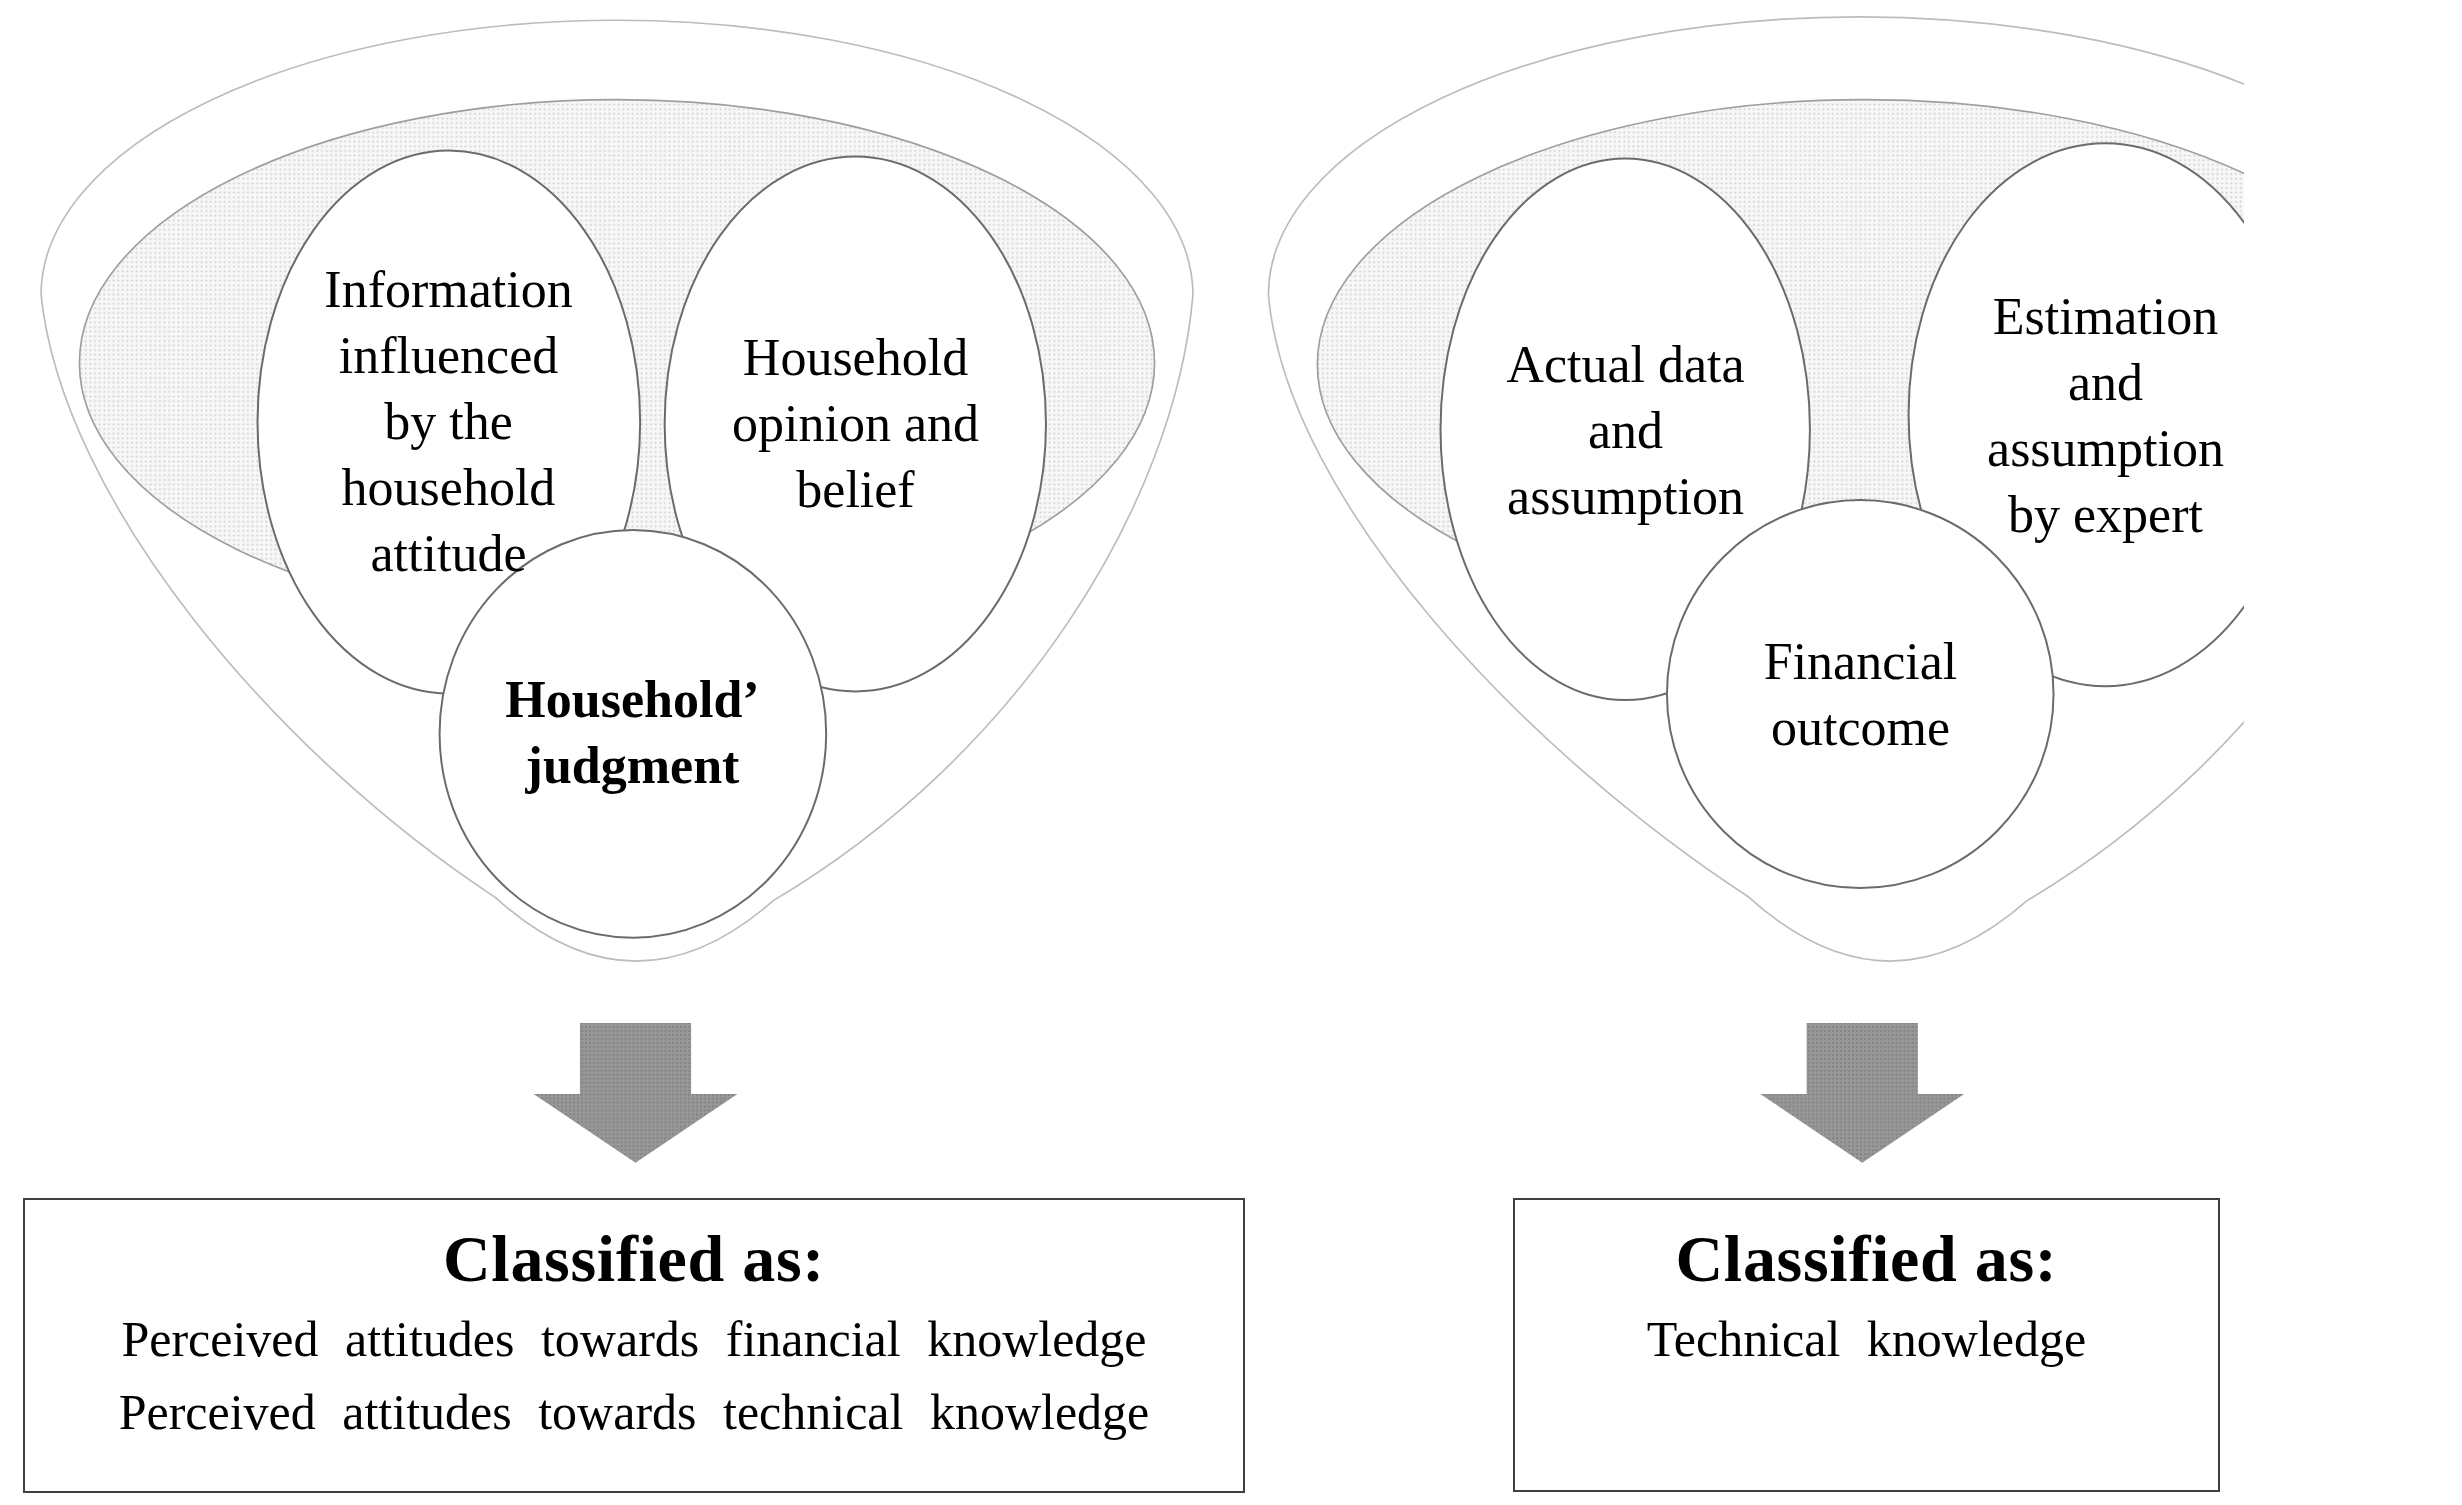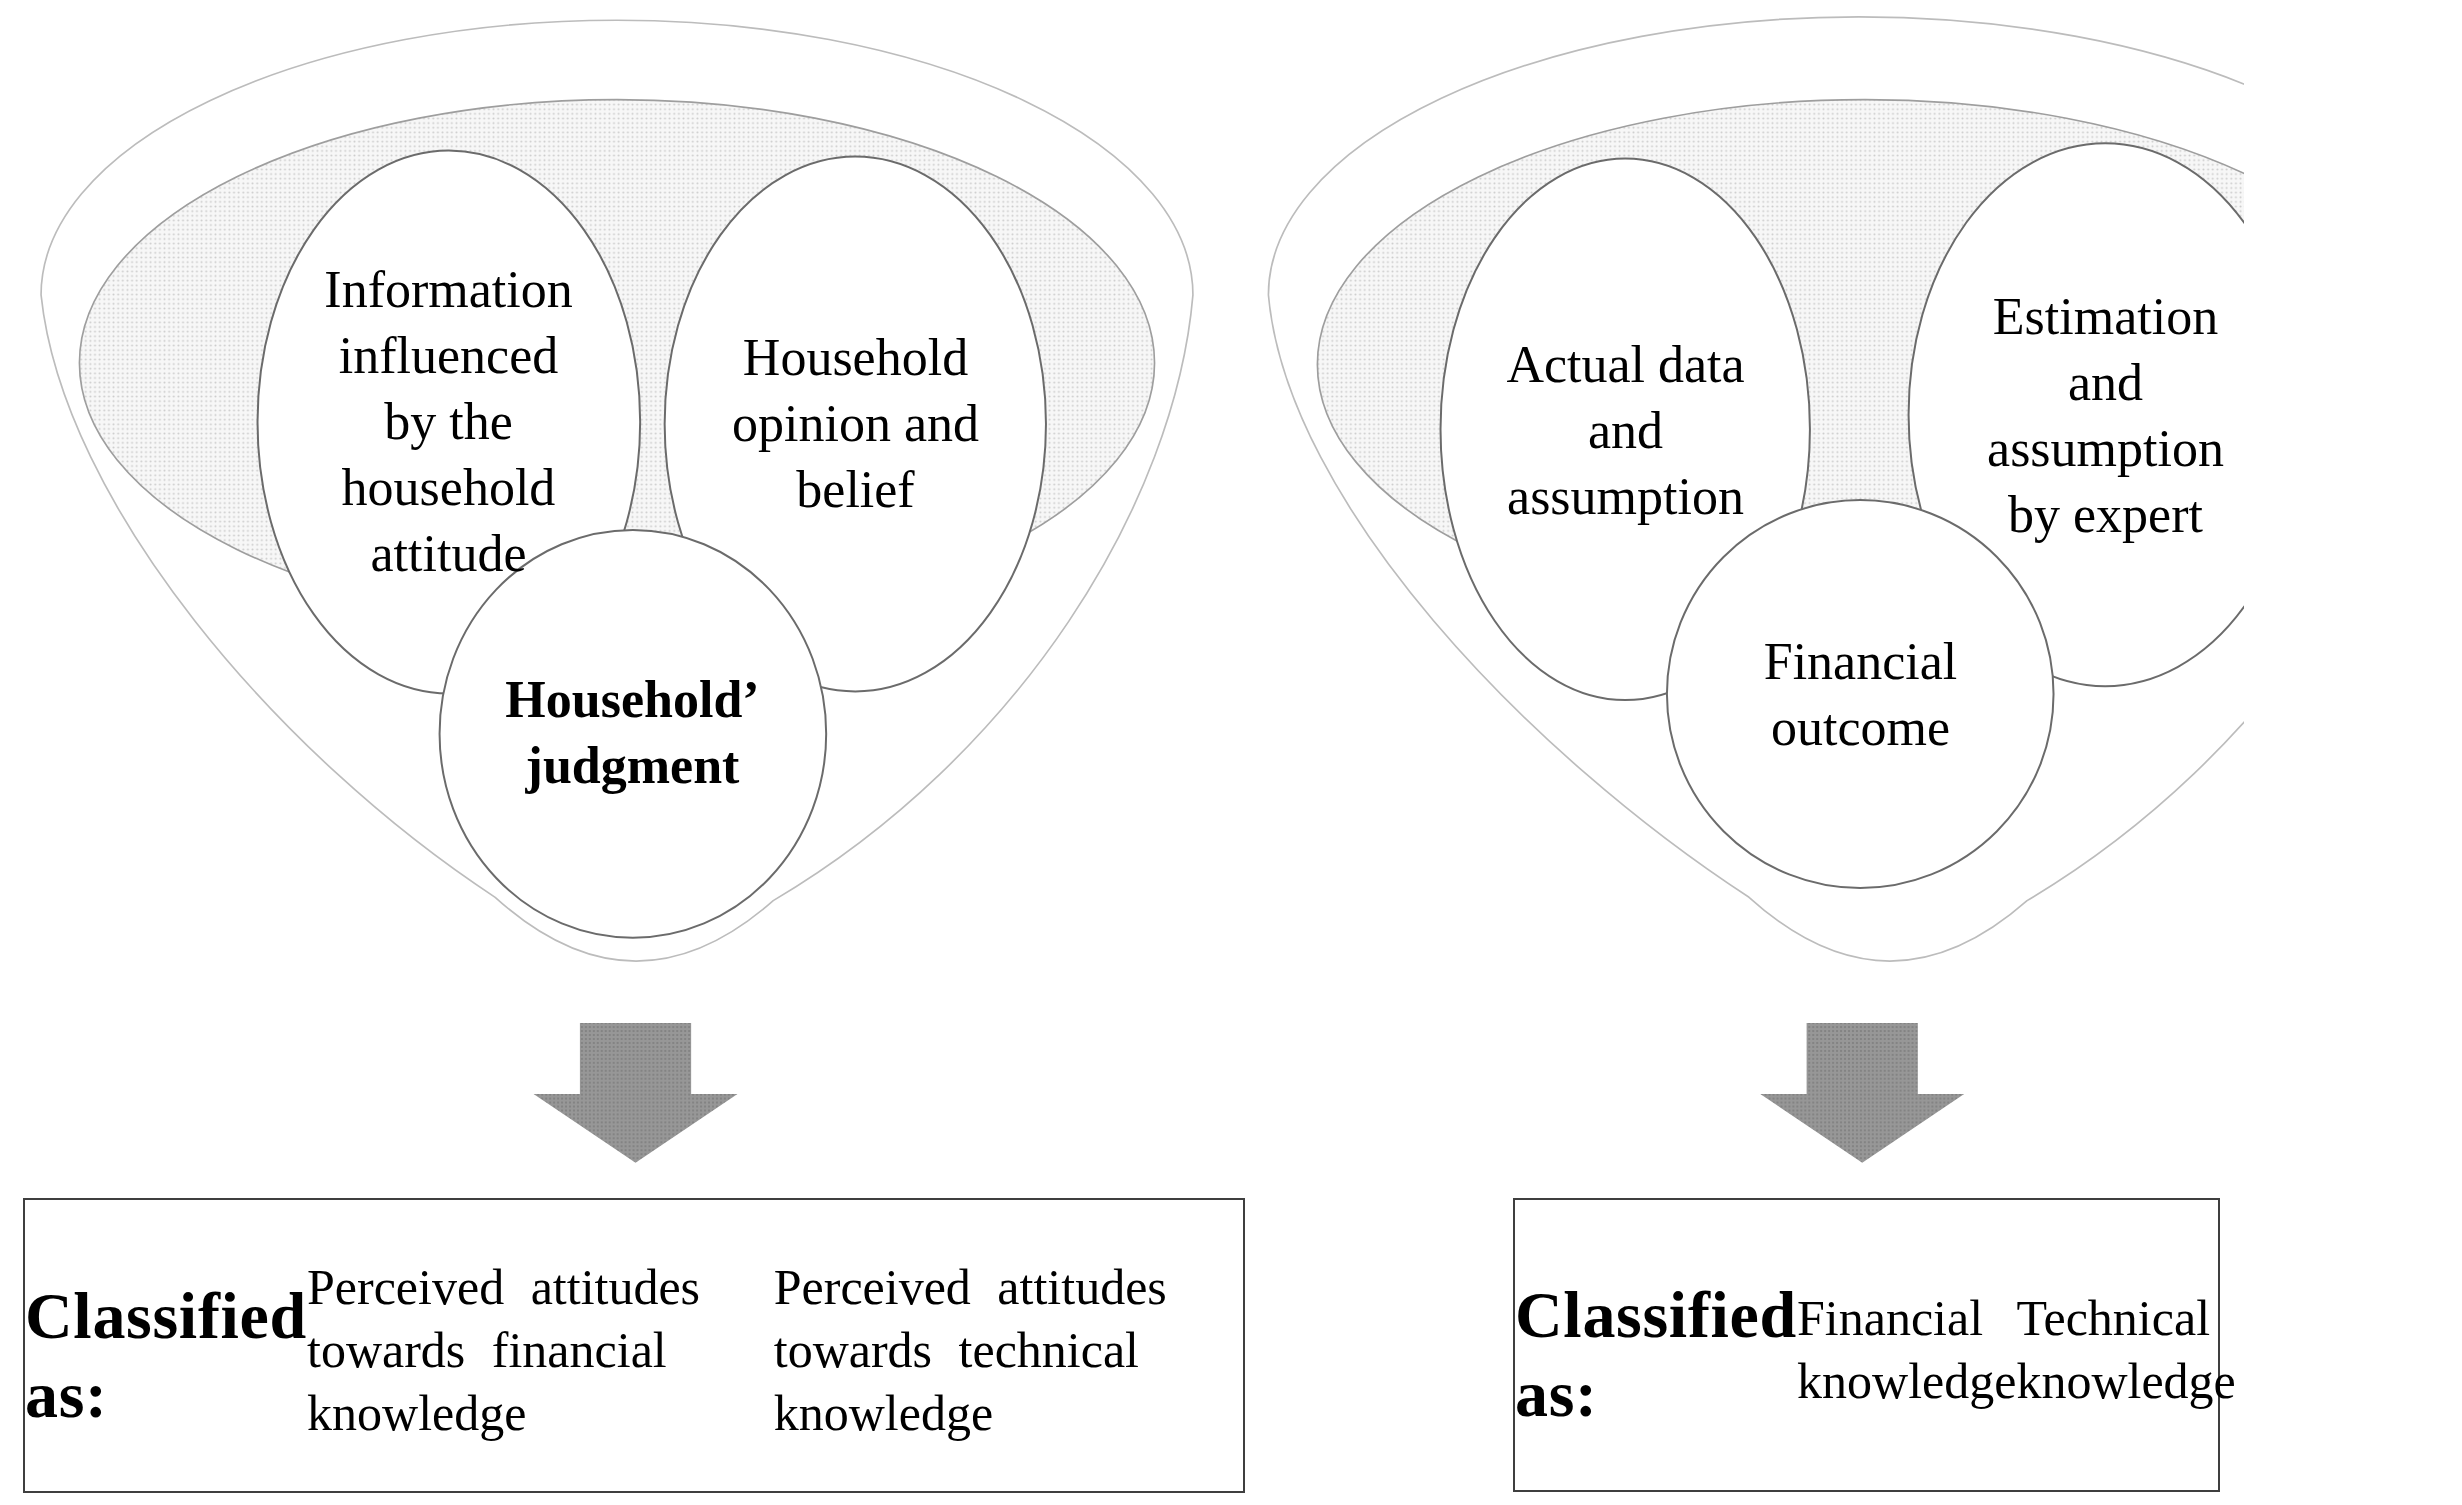--- a/index.html
+++ b/index.html
@@ -37,21 +37,21 @@
     display:flex;align-items:center;justify-content:center;
     text-align:center;
     white-space:pre-line;
     font-size:52px;line-height:66px;
   }
   .box{
     position:absolute;
     box-sizing:border-box;
     background:#ffffff;
     border:2px solid var(--boxBorder);
-    display:flex;flex-direction:row;align-items:center;
+    display:flex;flex-direction:column;align-items:center;
   }
   .box-heading{
     font-weight:bold;
     font-size:66px;line-height:79px;
     margin-top:18.5px;
     letter-spacing:0.7px;
   }
   .box-line{
     font-size:50px;line-height:63px;
     margin-top:10px;
@@ -118,18 +118,17 @@
 outcome</div>
 
   <div class="box" style="left:23px;top:1198px;width:1222px;height:295px;">
     <div class="box-heading">Classified as:</div>
     <div class="box-line">Perceived attitudes towards financial knowledge</div>
     <div class="box-line">Perceived attitudes towards technical knowledge</div>
   </div>
 
   <div class="box" style="left:1513px;top:1198px;width:707px;height:294px;">
     <div class="box-heading">Classified as:</div>
-    <div class="box-line">Financial knowledge</div>
     <div class="box-line">Technical knowledge</div>
   </div>
 
 </div>
 
 
 </body></html>

